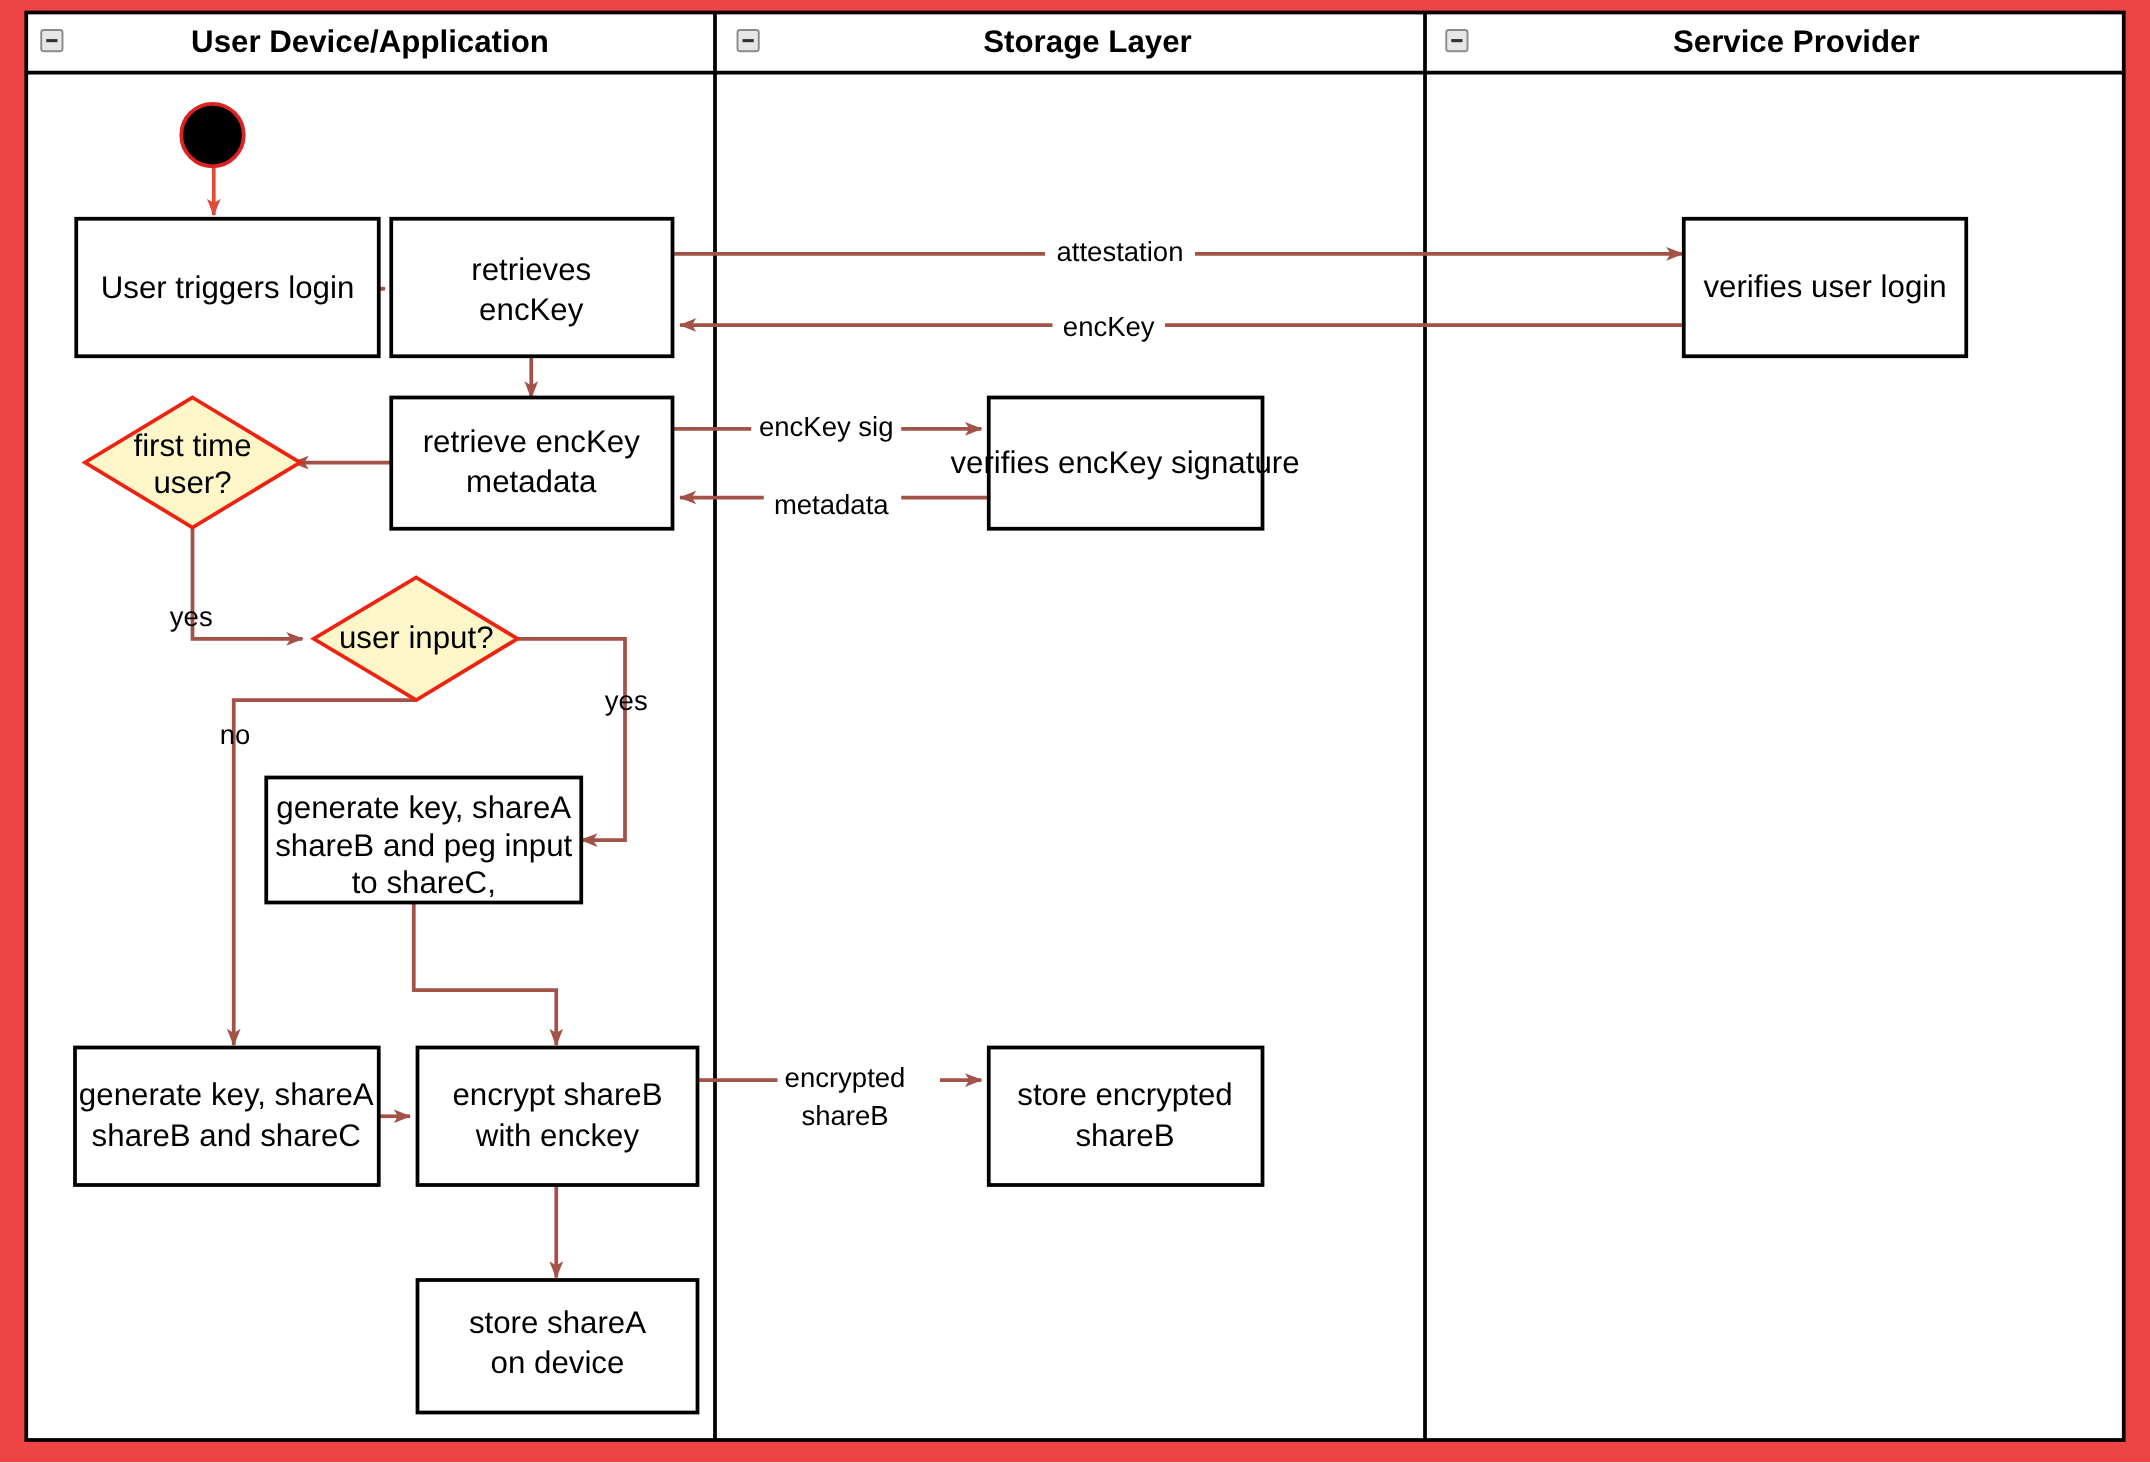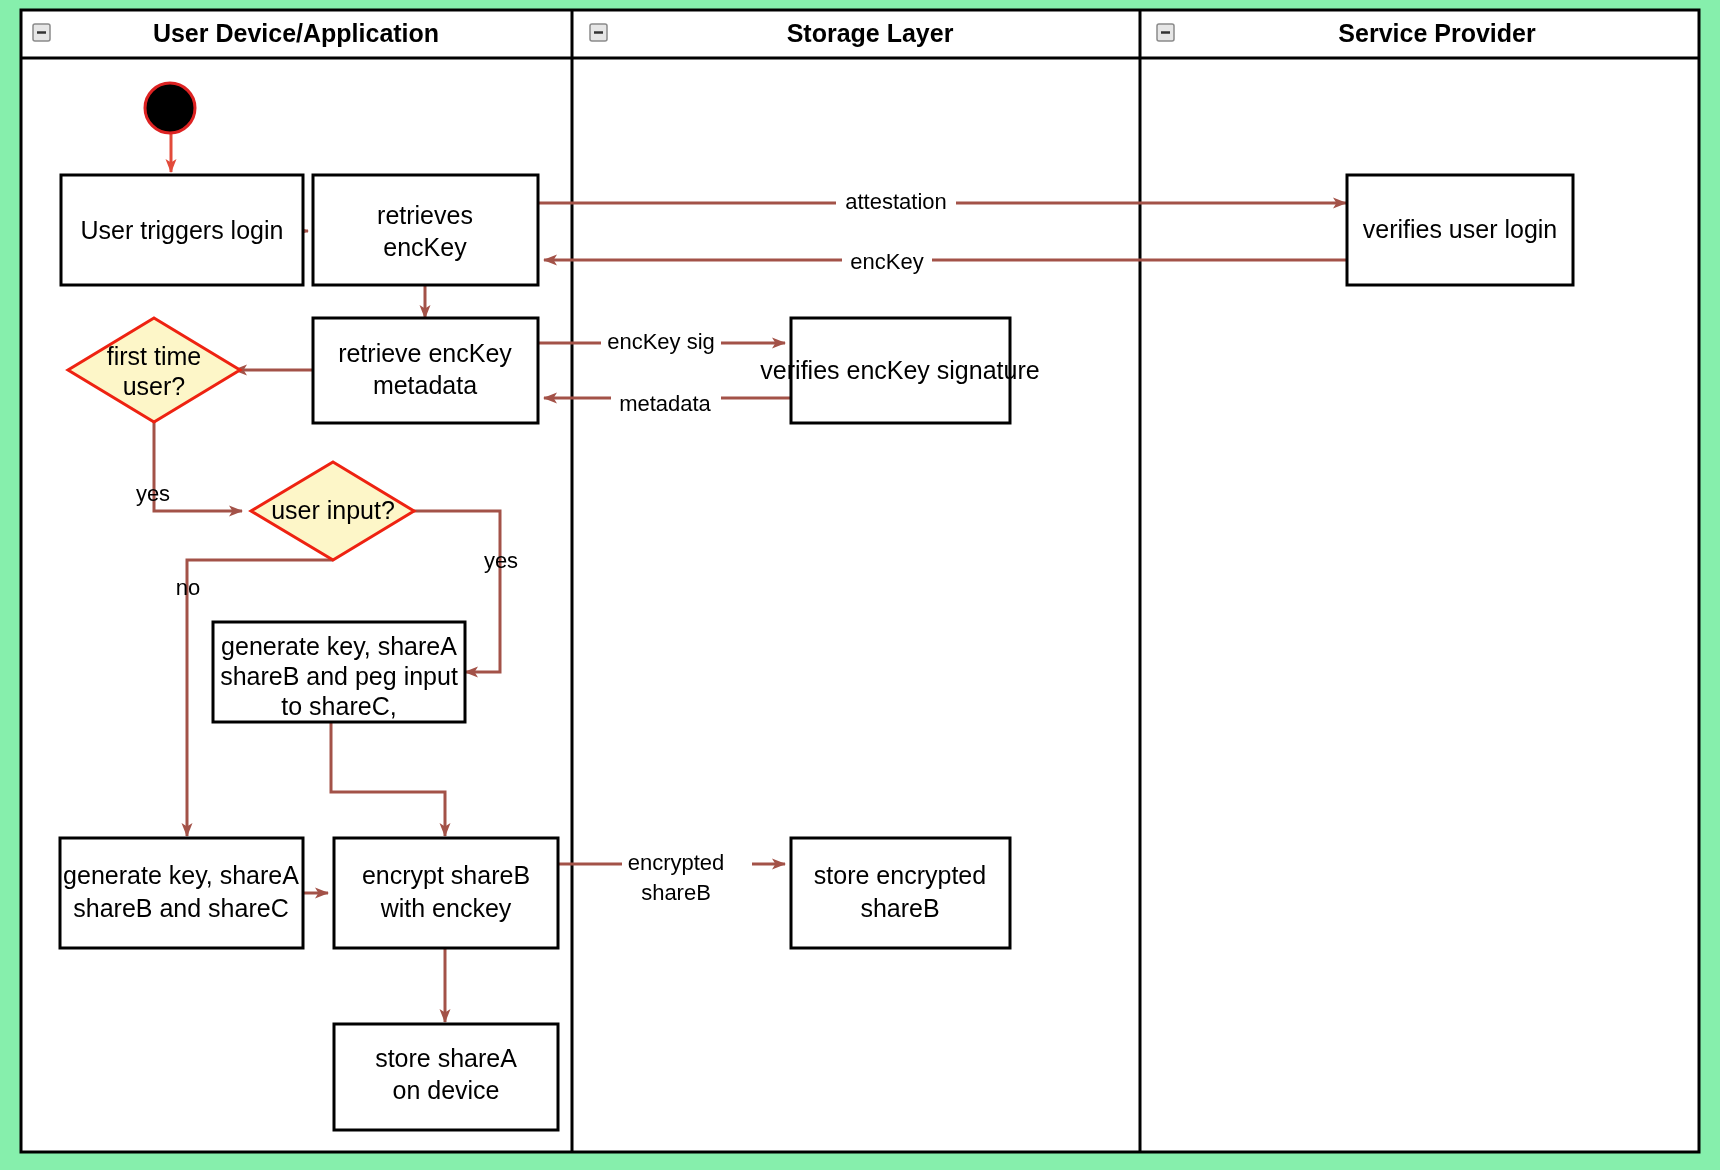--- a/index.html
+++ b/index.html
@@ -10,21 +10,21 @@
   body {
     width: 1720px;
     height: 1170px;
     font-family: "Liberation Sans", sans-serif;
     overflow: hidden;
   }
   #canvas {
     position: relative;
     width: 1720px;
     height: 1170px;
-    background: #86efac;
+    background: #ef4444;
   }
   svg.diagram {
     position: absolute;
     top: 0;
     left: 0;
     width: 1720px;
     height: 1170px;
     display: block;
   }
   .lane-header-text {

